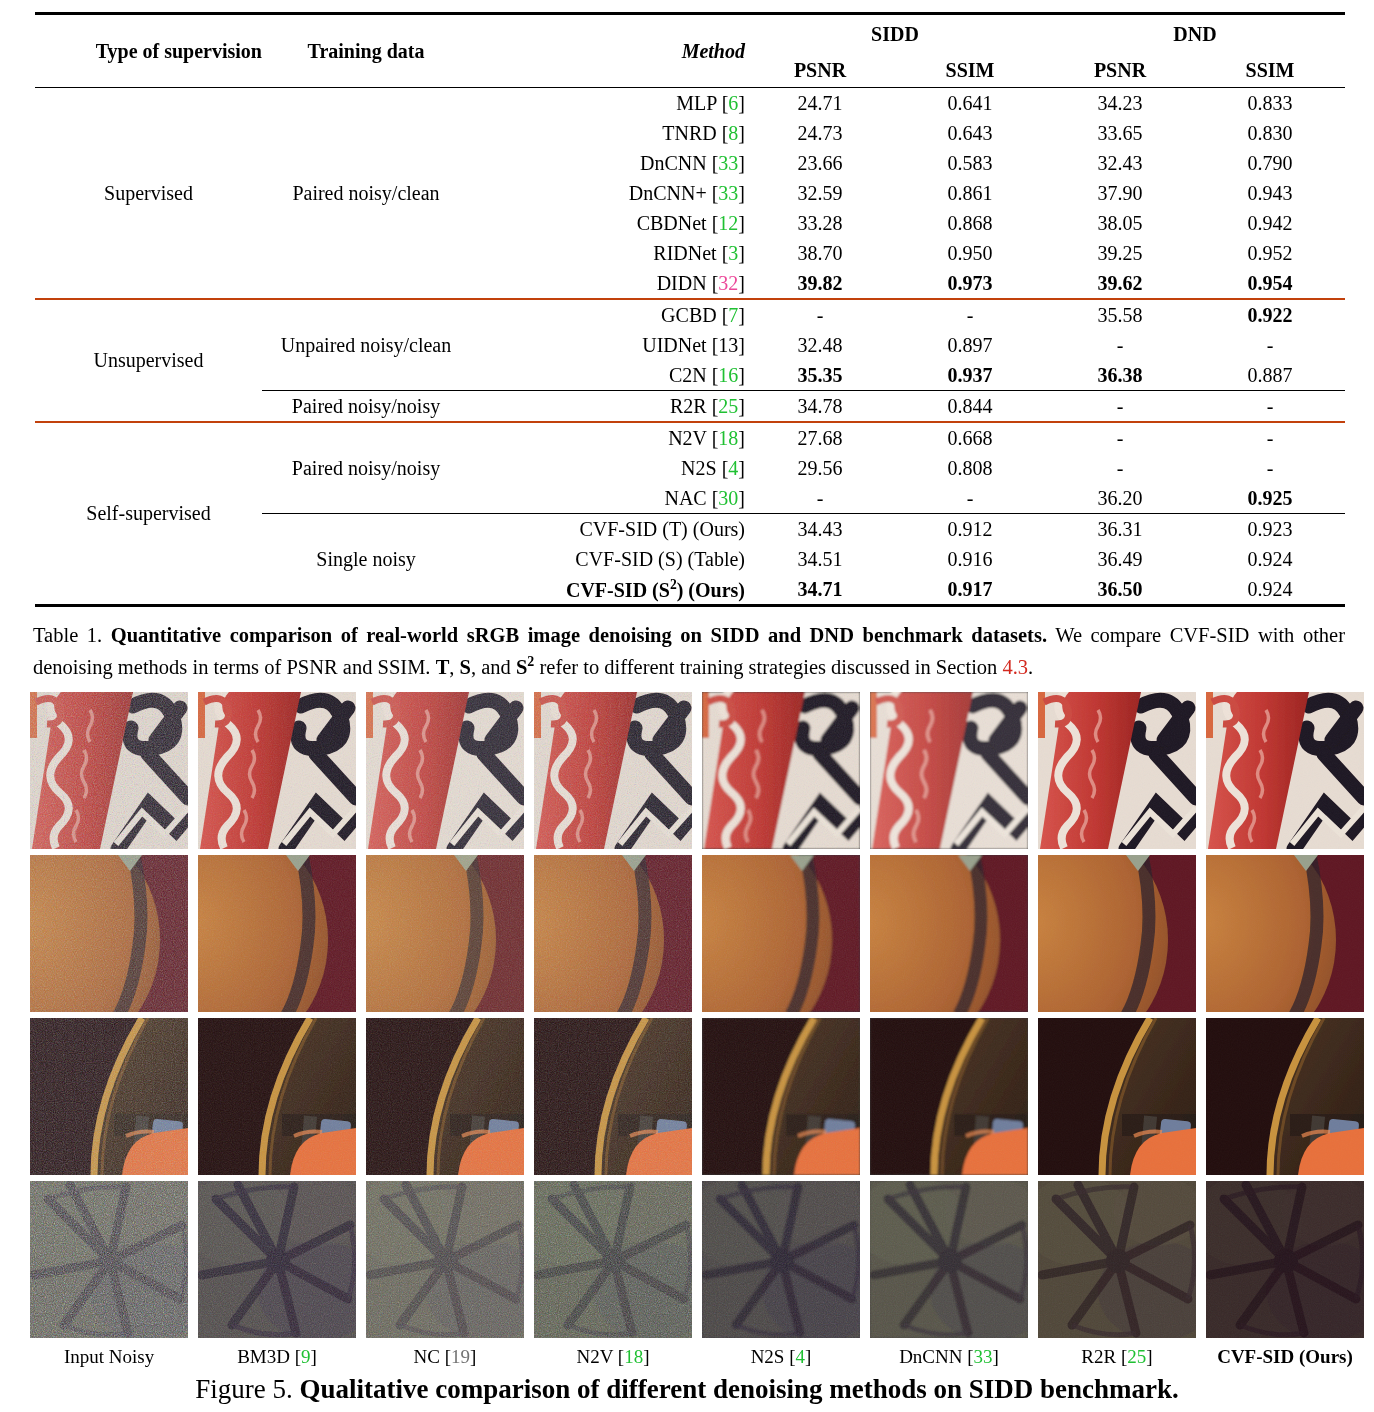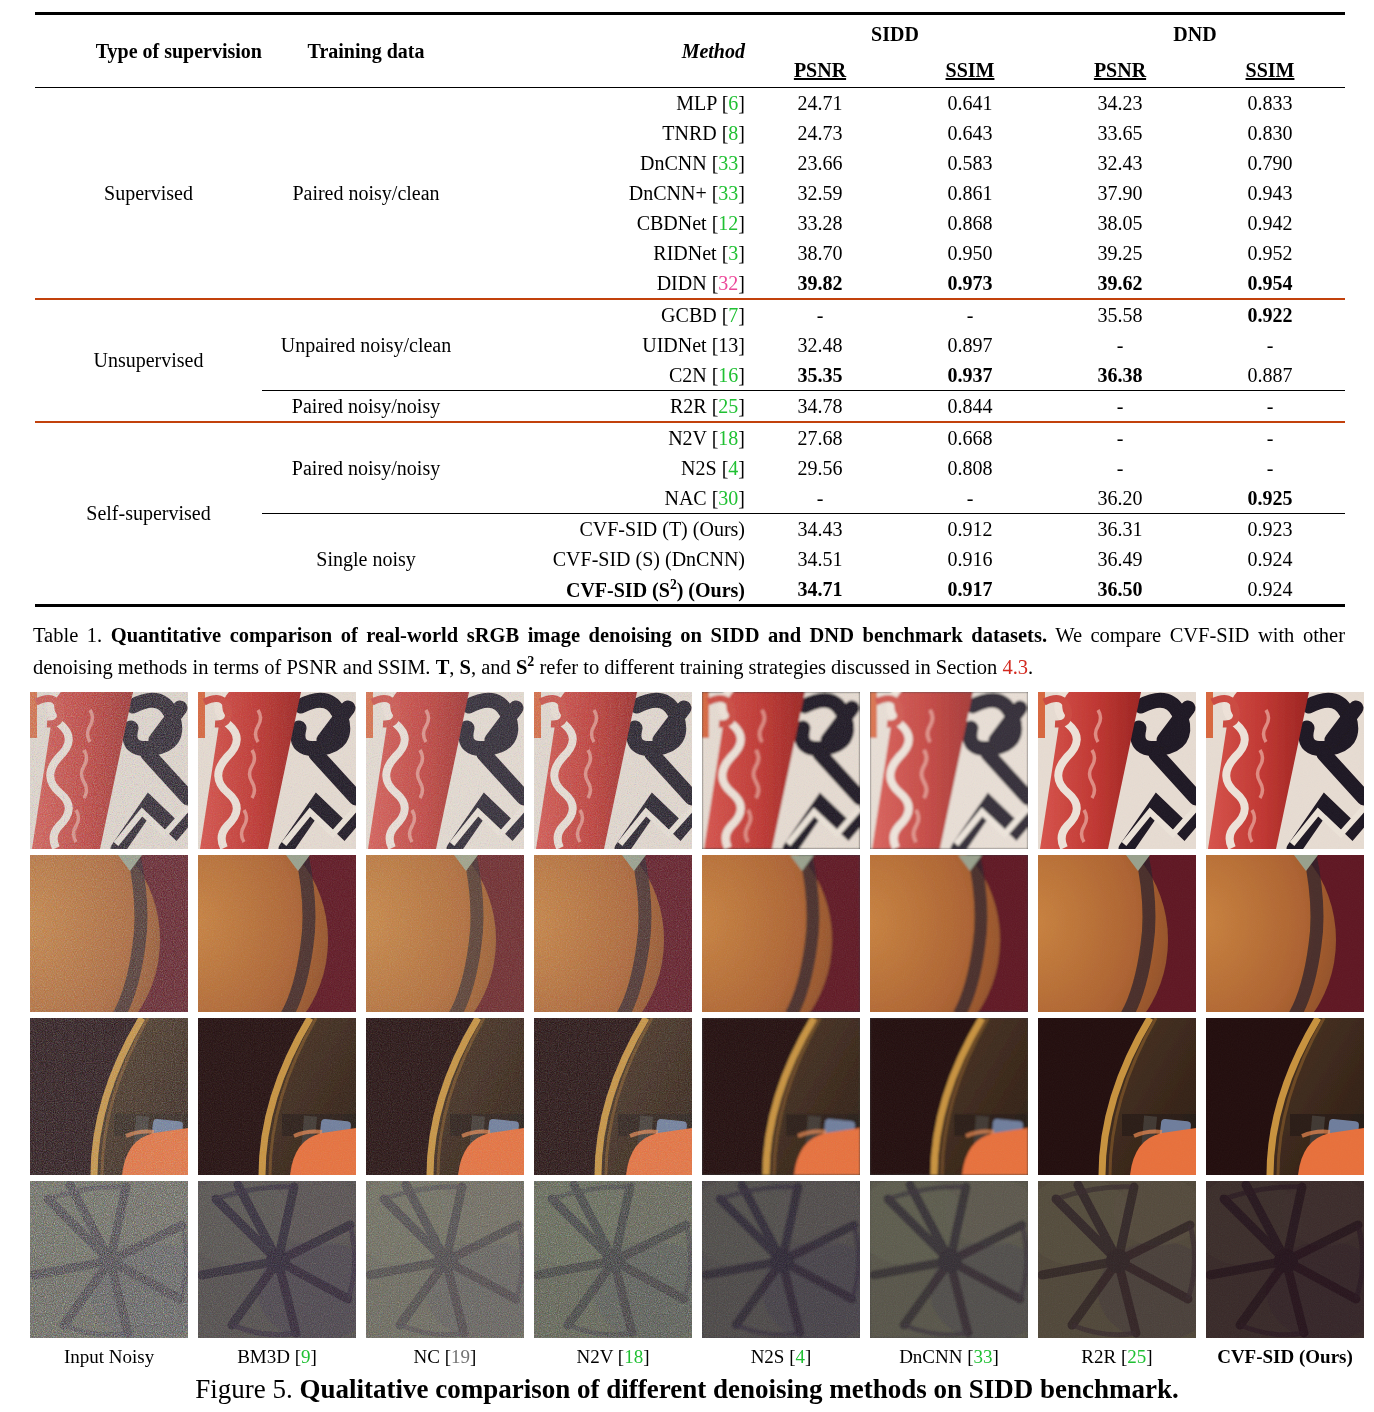--- a/index.html
+++ b/index.html
@@ -14,21 +14,21 @@
     margin:12px 0 0 35px;
     width:1310px;
     border-top:3px solid #000;
     border-bottom:3px solid #000;
     font-size:20px;
   }
   .tbl th{font-weight:bold;padding:0;}
   .tbl td{padding:0;}
   .tbl th.hb{border-bottom:1.5px solid #000;}
   .tbl tr.h1 th{height:38px;}
-  .tbl tr.h2 th{height:34px;border-bottom:1.5px solid #000;text-decoration:underline;}
+  .tbl tr.h2 th{height:34px;border-bottom:1.5px solid #000;}
   .col-sup{width:227px;text-align:right;}
   .col-train{width:208px;text-align:center;}
   .col-method{width:275px;text-align:right;padding-left:45px;font-style:italic;}
   .col-val{width:150px;text-align:center;}
   .tbl td{height:30px;}
   .tbl td.sup,.tbl td.train{text-align:center;vertical-align:middle;}
   .tbl td.method{text-align:right;padding-left:45px;white-space:nowrap;}
   .tbl td.val{text-align:center;}
   .tbl td.bb{font-weight:bold;}
   .tbl tr.gline td{border-top:2px solid #c2410c;}
@@ -188,21 +188,21 @@
       </tr>
       <tr class="midline">
         <td rowspan="3" class="train">Single noisy</td>
         <td class="method"><span>CVF-SID (T) (Ours)</span></td>
         <td class="val">34.43</td>
         <td class="val">0.912</td>
         <td class="val">36.31</td>
         <td class="val">0.923</td>
       </tr>
       <tr>
-        <td class="method"><span>CVF-SID (S) (DnCNN)</span></td>
+        <td class="method"><span>CVF-SID (S) (Table)</span></td>
         <td class="val">34.51</td>
         <td class="val">0.916</td>
         <td class="val">36.49</td>
         <td class="val">0.924</td>
       </tr>
       <tr>
         <td class="method"><span style="font-weight: bold;">CVF-SID (S</span><sup style="font-weight: bold;">2</sup><span style="font-weight: bold;">) (Ours)</span></td>
         <td class="val bb">34.71</td>
         <td class="val bb">0.917</td>
         <td class="val bb">36.50</td>

